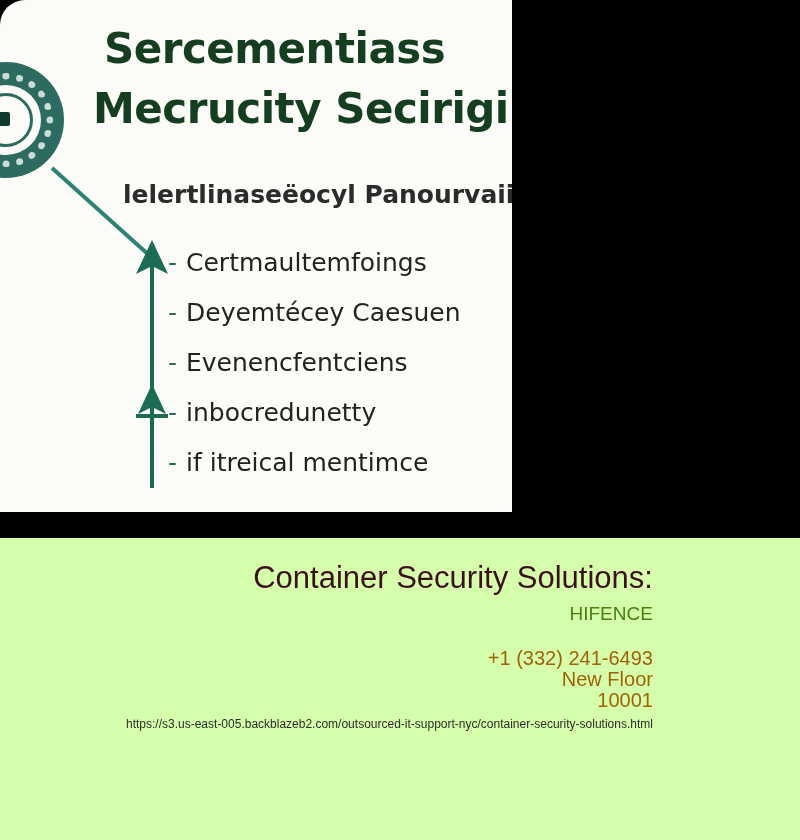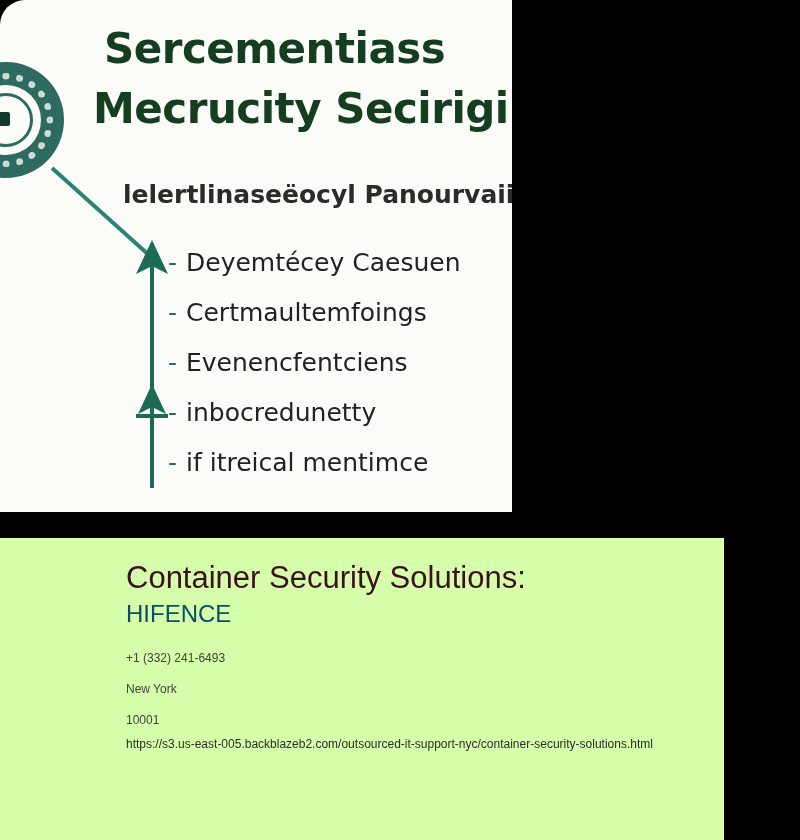--- a/index.html
+++ b/index.html
@@ -142,51 +142,51 @@
   .ill-bullet .bullet-dash {
     color: #2d6b60;
     margin-right: 9px;
   }
 
   
   #info-panel {
     position: absolute;
     left: 0;
     top: 538px;
-    width: 724px;
+    width: 800px;
     height: 302px;
     background: #d5ffaa;
+    text-align: right;
   }
   #info-inner {
     position: absolute;
     left: 126px;
     top: 22px;
   }
   #business-title {
     color: #3d1020;
     font-size: 31px;
     line-height: 36px;
     margin: 0 0 6px 0;
     font-weight: normal;
     white-space: nowrap;
   }
   #brand-name {
-    color: #0c4a6e;
-    font-size: 24px;
+    color: #4d7c0f;
+    font-size: 19px;
     line-height: 24px;
     margin: 0 0 22px 0;
     font-weight: normal;
     white-space: nowrap;
   }
   .contact-line {
-    color: #404040;
-    font-size: 12px;
+    color: #a16207;
+    font-size: 20px;
     line-height: 21px;
     white-space: nowrap;
-    margin-top: 10px;
   }
   #site-url {
     color: #2c2c2c;
     font-size: 12px;
     line-height: 20px;
     margin-top: 3px;
     white-space: nowrap;
     text-decoration: none;
     display: block;
   }
@@ -218,24 +218,24 @@
       <rect x="136" y="414" width="32" height="4" fill="#1b6b55"></rect>
     </svg>
 
     <div id="ill-heading-1" class="ill-heading">Sercementiass</div>
     <div id="ill-heading-2" class="ill-heading">Mecrucity Secirigin</div>
 
     <div id="ill-subheading">lelertlinaseëocyl Panourvaii·suan</div>
 
     <div id="ill-bullets">
       <div class="ill-bullet">
+        <span class="bullet-dash">-</span><span>Certmaultemfoings</span>
+      </div>
+      <div class="ill-bullet">
         <span class="bullet-dash">-</span><span>Deyemtécey Caesuen</span>
-      </div>
-      <div class="ill-bullet">
-        <span class="bullet-dash">-</span><span>Certmaultemfoings</span>
       </div>
       <div class="ill-bullet">
         <span class="bullet-dash">-</span><span>Evenencfentciens</span>
       </div>
       <div class="ill-bullet">
         <span class="bullet-dash">-</span><span>inbocredunetty</span>
       </div>
       <div class="ill-bullet">
         <span class="bullet-dash">-</span><span>if itreical mentimce</span>
       </div>
@@ -245,19 +245,19 @@
 </div>
 
 <div id="info-panel">
   <div id="info-inner">
 
     <h1 id="business-title">Container Security Solutions:</h1>
 
     <div id="brand-name">HIFENCE</div>
 
     <div class="contact-line">+1 (332) 241-6493</div>
-    <div class="contact-line">New York</div>
+    <div class="contact-line">New Floor</div>
     <div class="contact-line">10001</div>
 
     <a id="site-url" href="#">https://s3.us-east-005.backblazeb2.com/outsourced-it-support-nyc/container-security-solutions.html</a>
 
   </div>
 </div>
 
 </body></html>

